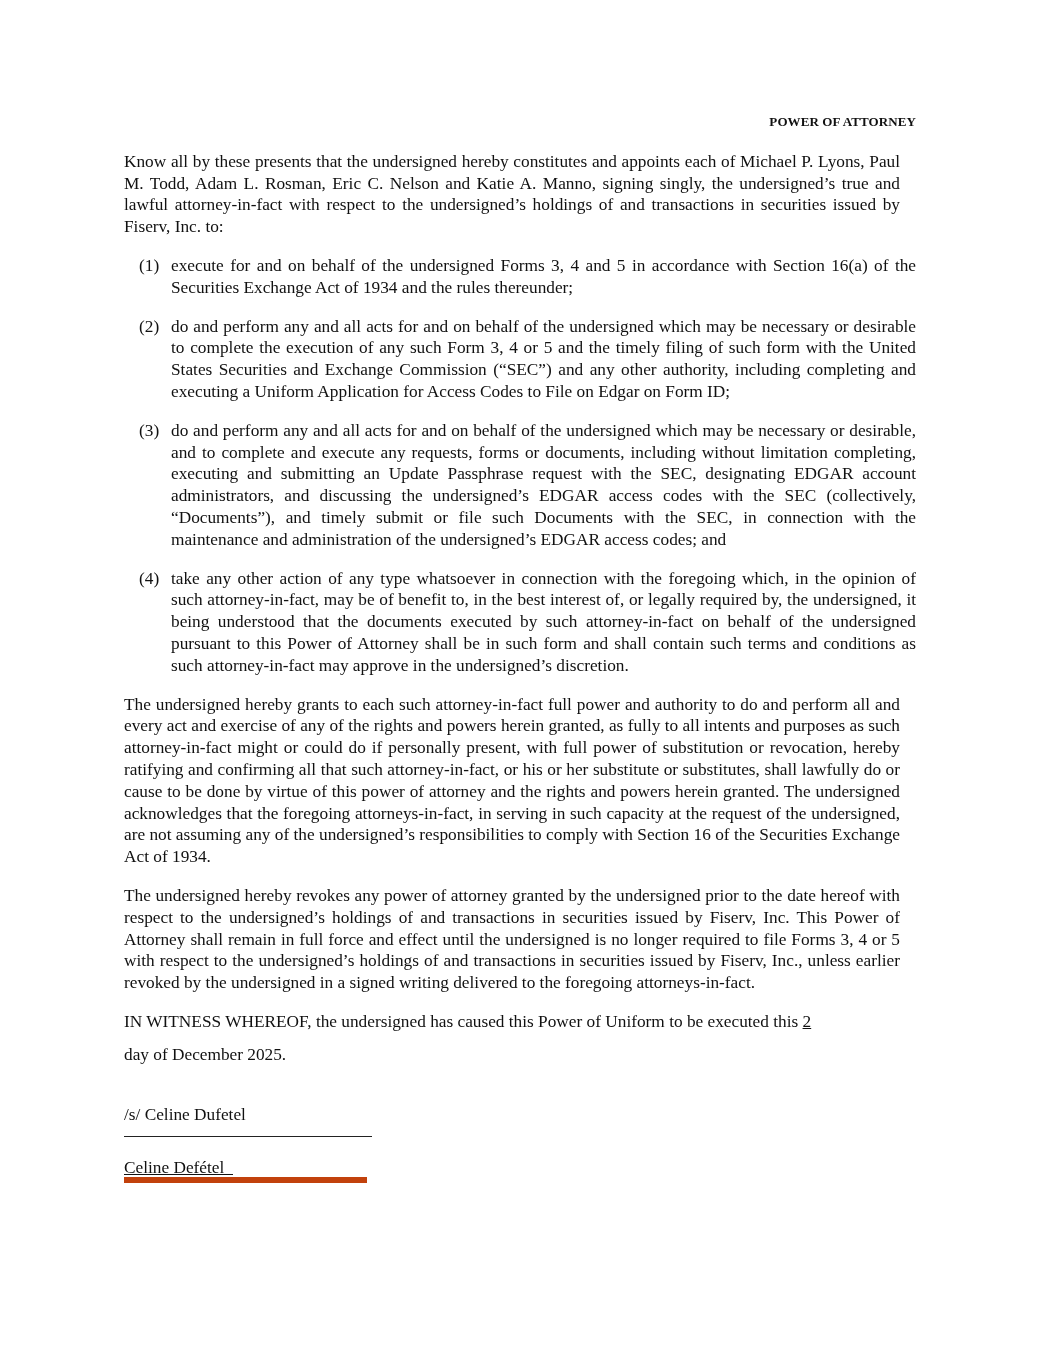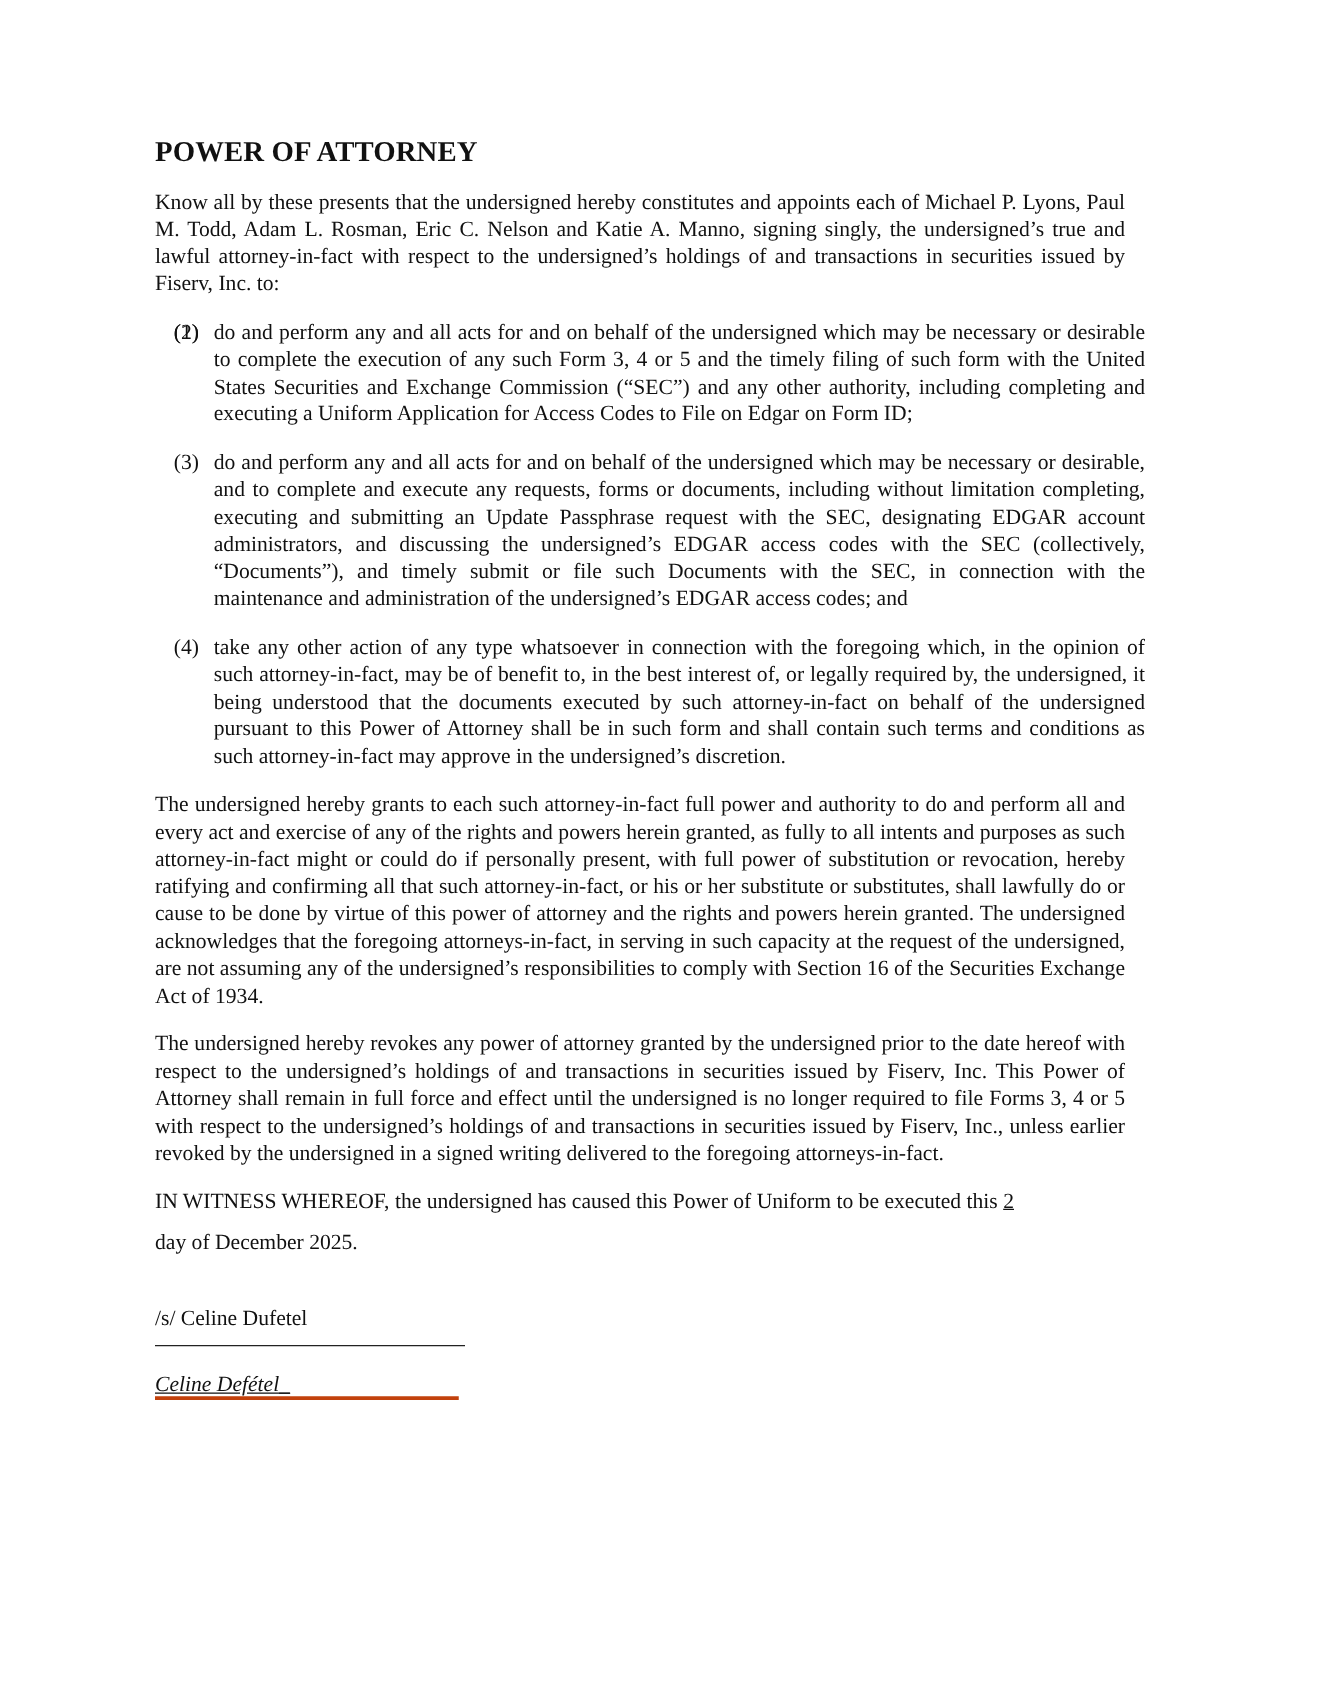--- a/index.html
+++ b/index.html
@@ -17,23 +17,23 @@
     }
     .page {
       position: absolute;
       left: 124px;
       top: 111px;
       width: 792px;
       font-size: 17.3px;
       line-height: 21.8px;
     }
     .title {
-      text-align: left;
+      text-align: right;
       font-weight: bold;
-      font-size: 23px;
+      font-size: 13px;
       margin: 0 0 18px 0;
       letter-spacing: 0.1px;
     }
     .para {
       text-align: justify;
       margin: 0 16px 17px 0;
       font-family: Liberation Serif, serif;
     }
     .list {
       margin: 0 0 17px 0;
@@ -76,43 +76,43 @@
       margin-top: 10px;
       margin-bottom: 0;
     }
     .sig-label {
       margin: 1px 0 0 0;
     }
     .print-name-wrap {
       margin-top: 21px;
       display: inline-block;
       width: 243px;
-      border-bottom: 3px solid #c2410c;
+      border-bottom: 6px solid #c2410c;
       line-height: 19px;
-      font-style: italic;
     }
     .print-name-value {
       text-decoration: underline;
     }
     .print-label {
       margin: 0;
       line-height: 21px;
     }
   </style>
 </head>
 <body>
 
 <div class="page">
   <div class="title">POWER OF ATTORNEY</div>
 
   <p class="para">Know all by these presents that the undersigned hereby constitutes and appoints each of Michael P. Lyons, Paul M. Todd, Adam L. Rosman, Eric C. Nelson and Katie A. Manno, signing singly, the undersigned’s true and lawful attorney-in-fact with respect to the undersigned’s holdings of and transactions in securities issued by Fiserv, Inc. to:</p>
 
   <div class="list">
     <div class="list-item">
       <span class="list-num">(1)</span>
+      <span>execute for and on behalf of the undersigned Forms 3, 4 and 5 in accordance with Section 16(a) of the Securities Exchange Act of 1934 and the rules thereunder;</span>
     </div>
     <div class="list-item">
       <span class="list-num">(2)</span>
       <span>do and perform any and all acts for and on behalf of the undersigned which may be necessary or desirable to complete the execution of any such Form 3, 4 or 5 and the timely filing of such form with the United States Securities and Exchange Commission (“SEC”) and any other authority, including completing and executing a Uniform Application for Access Codes to File on Edgar on Form ID;</span>
     </div>
     <div class="list-item">
       <span class="list-num">(3)</span>
       <span>do and perform any and all acts for and on behalf of the undersigned which may be necessary or desirable, and to complete and execute any requests, forms or documents, including without limitation completing, executing and submitting an Update Passphrase request with the SEC, designating EDGAR account administrators, and discussing the undersigned’s EDGAR access codes with the SEC (collectively, “Documents”), and timely submit or file such Documents with the SEC, in connection with the maintenance and administration of the undersigned’s EDGAR access codes; and</span>
     </div>
     <div class="list-item">

